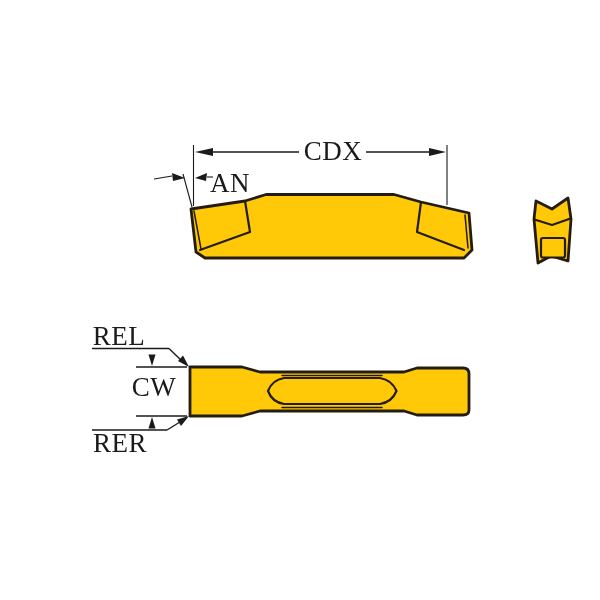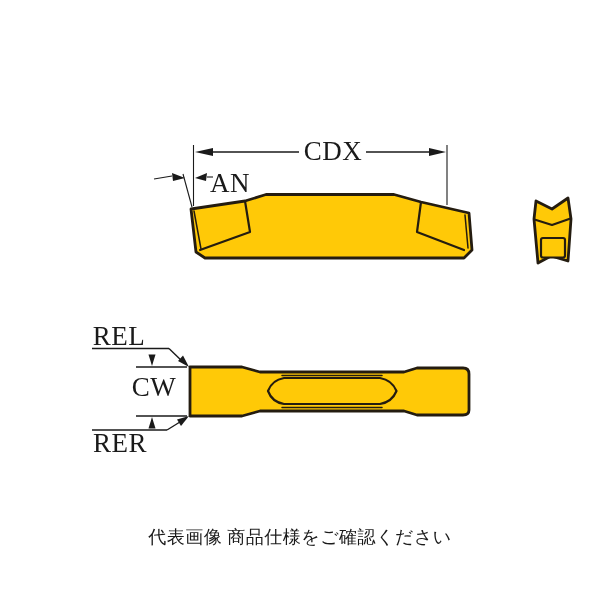--- a/index.html
+++ b/index.html
@@ -84,14 +84,13 @@
       <polygon class="arrow" points="120,417 116.5,428.5 123.5,428.5"></polygon>
       <text class="lbl" x="122" y="396" text-anchor="middle">CW</text>
 
       <line class="dim" x1="60" y1="430" x2="135" y2="430"></line>
       <line class="dim" x1="135" y1="430" x2="152" y2="419.5"></line>
       <polygon class="arrow" points="157,416 145,419.5 149,426"></polygon>
       <text class="lbl" x="88" y="452" text-anchor="middle">RER</text>
     </g>
   </svg>
 
-  <div class="caption">代表画像 商品仕様をご確認ください</div>
 </div>
 
 </body></html>

